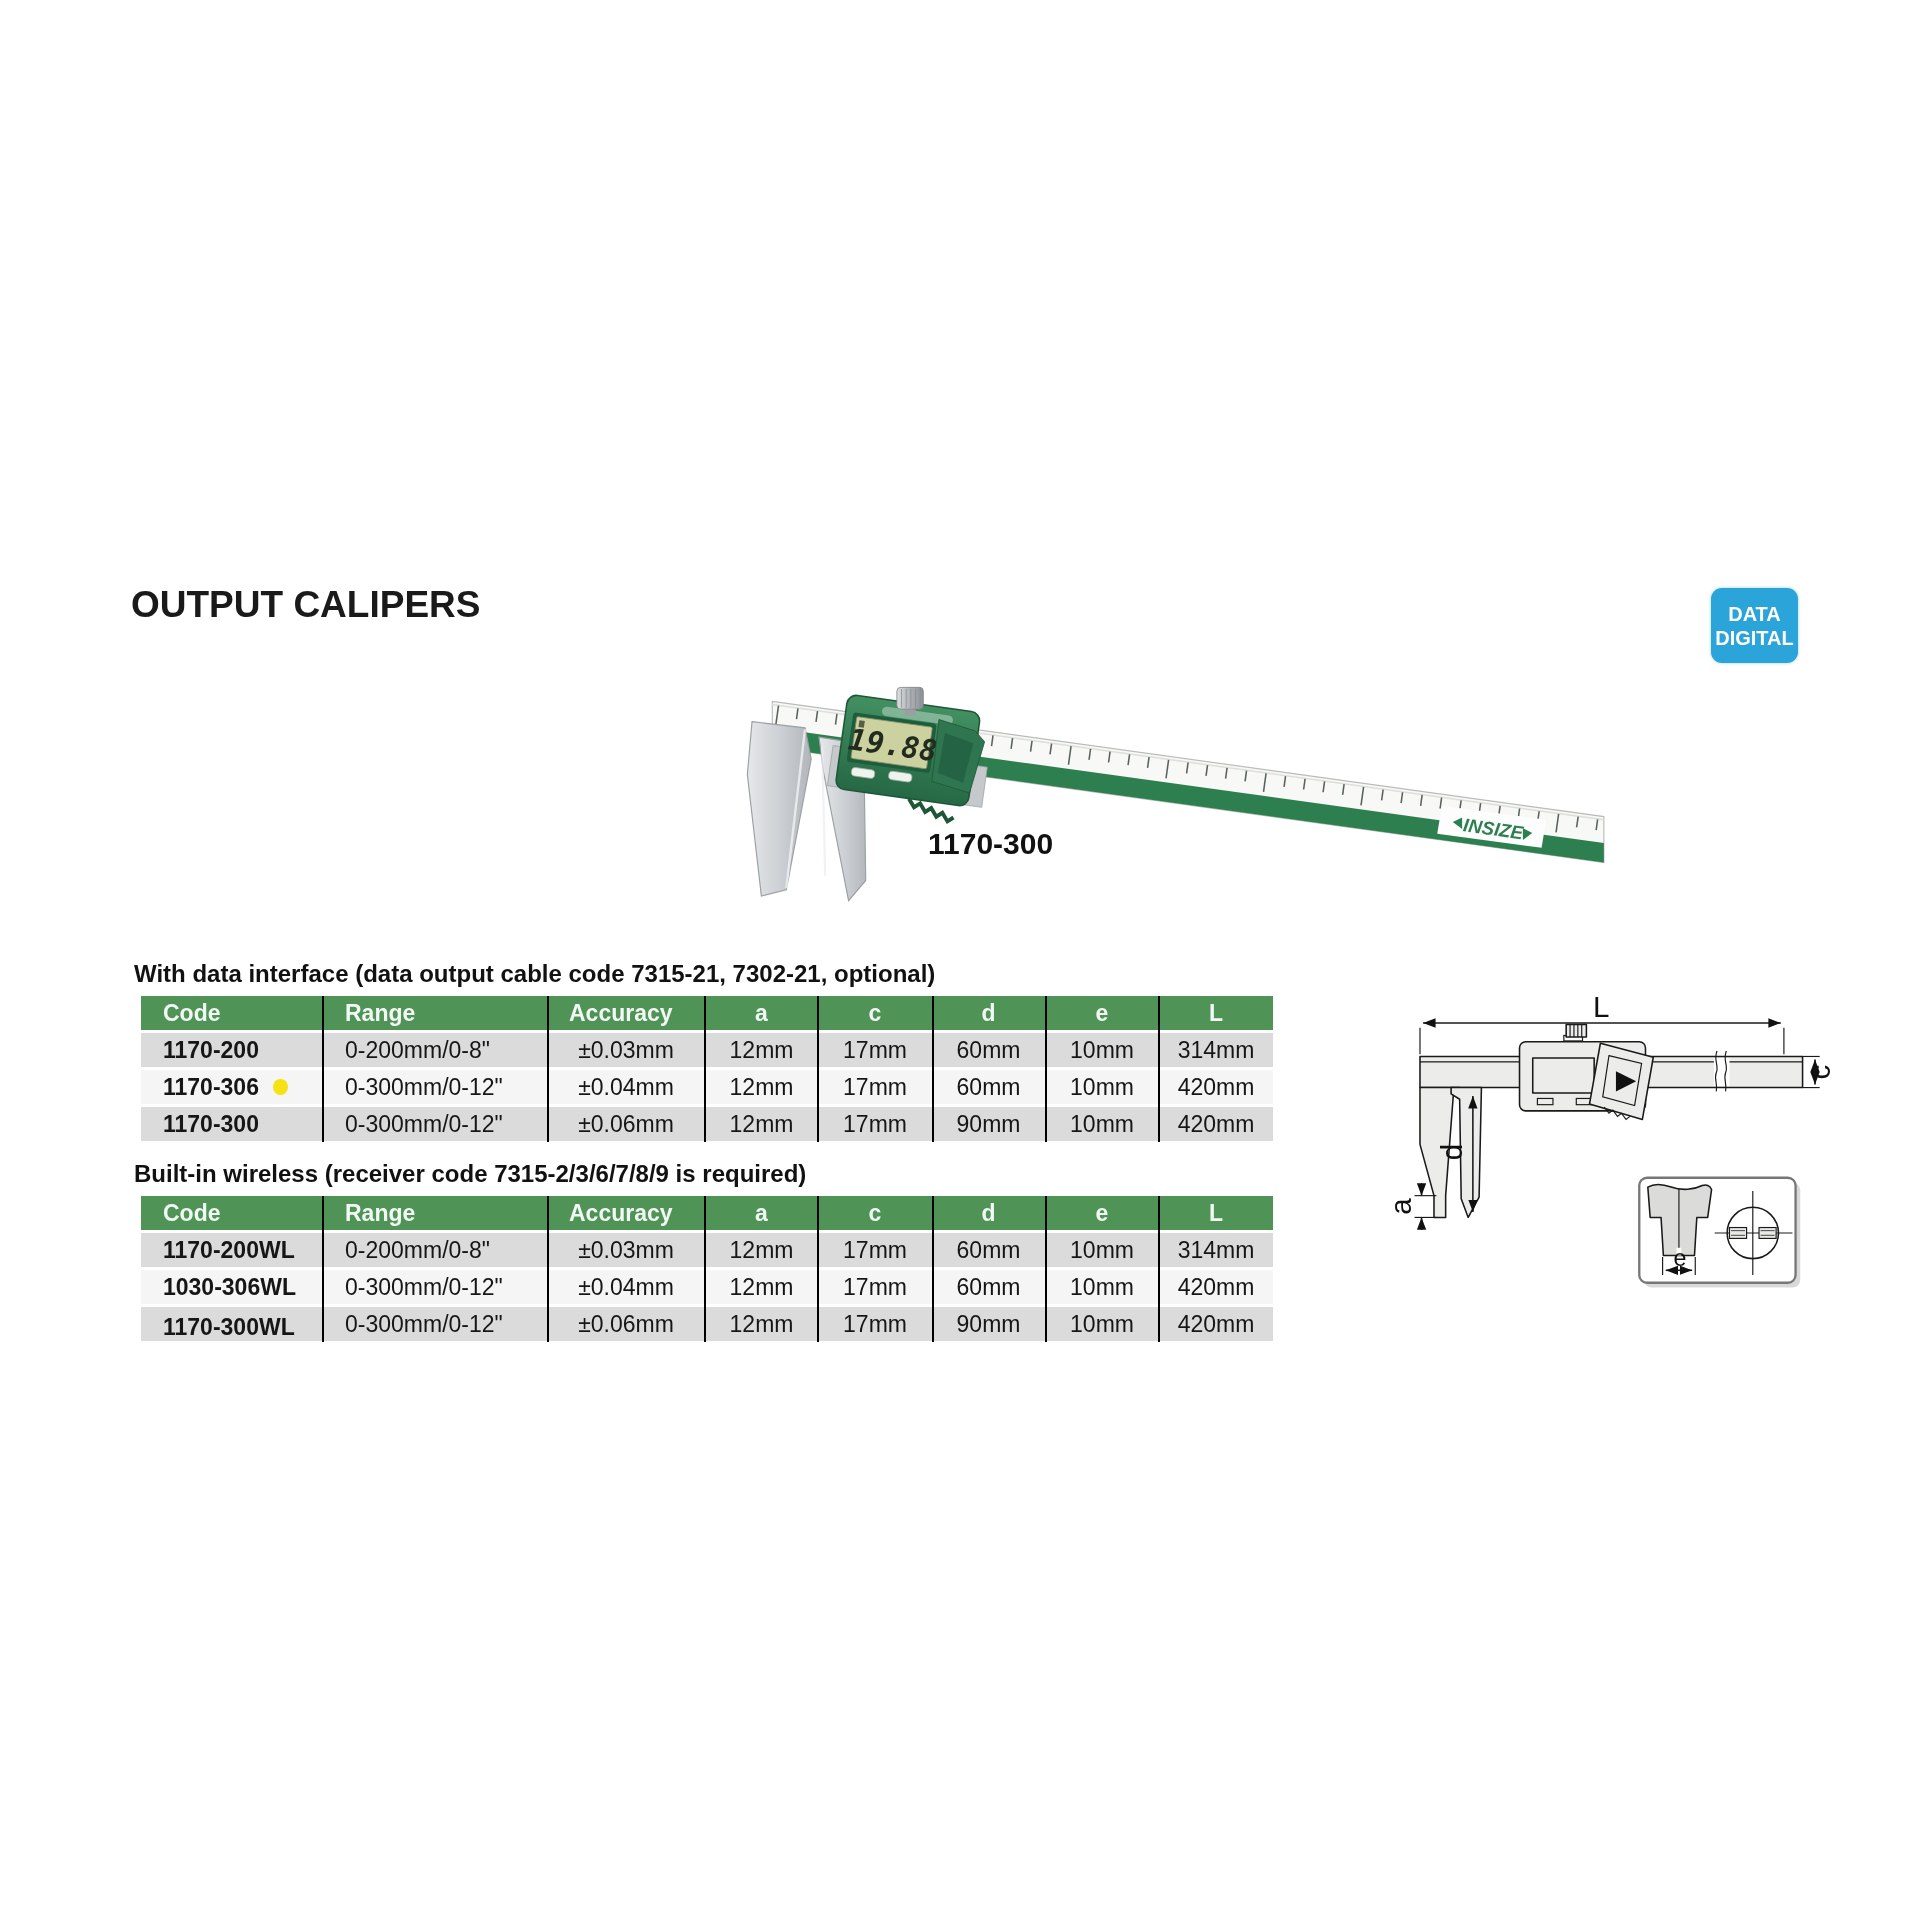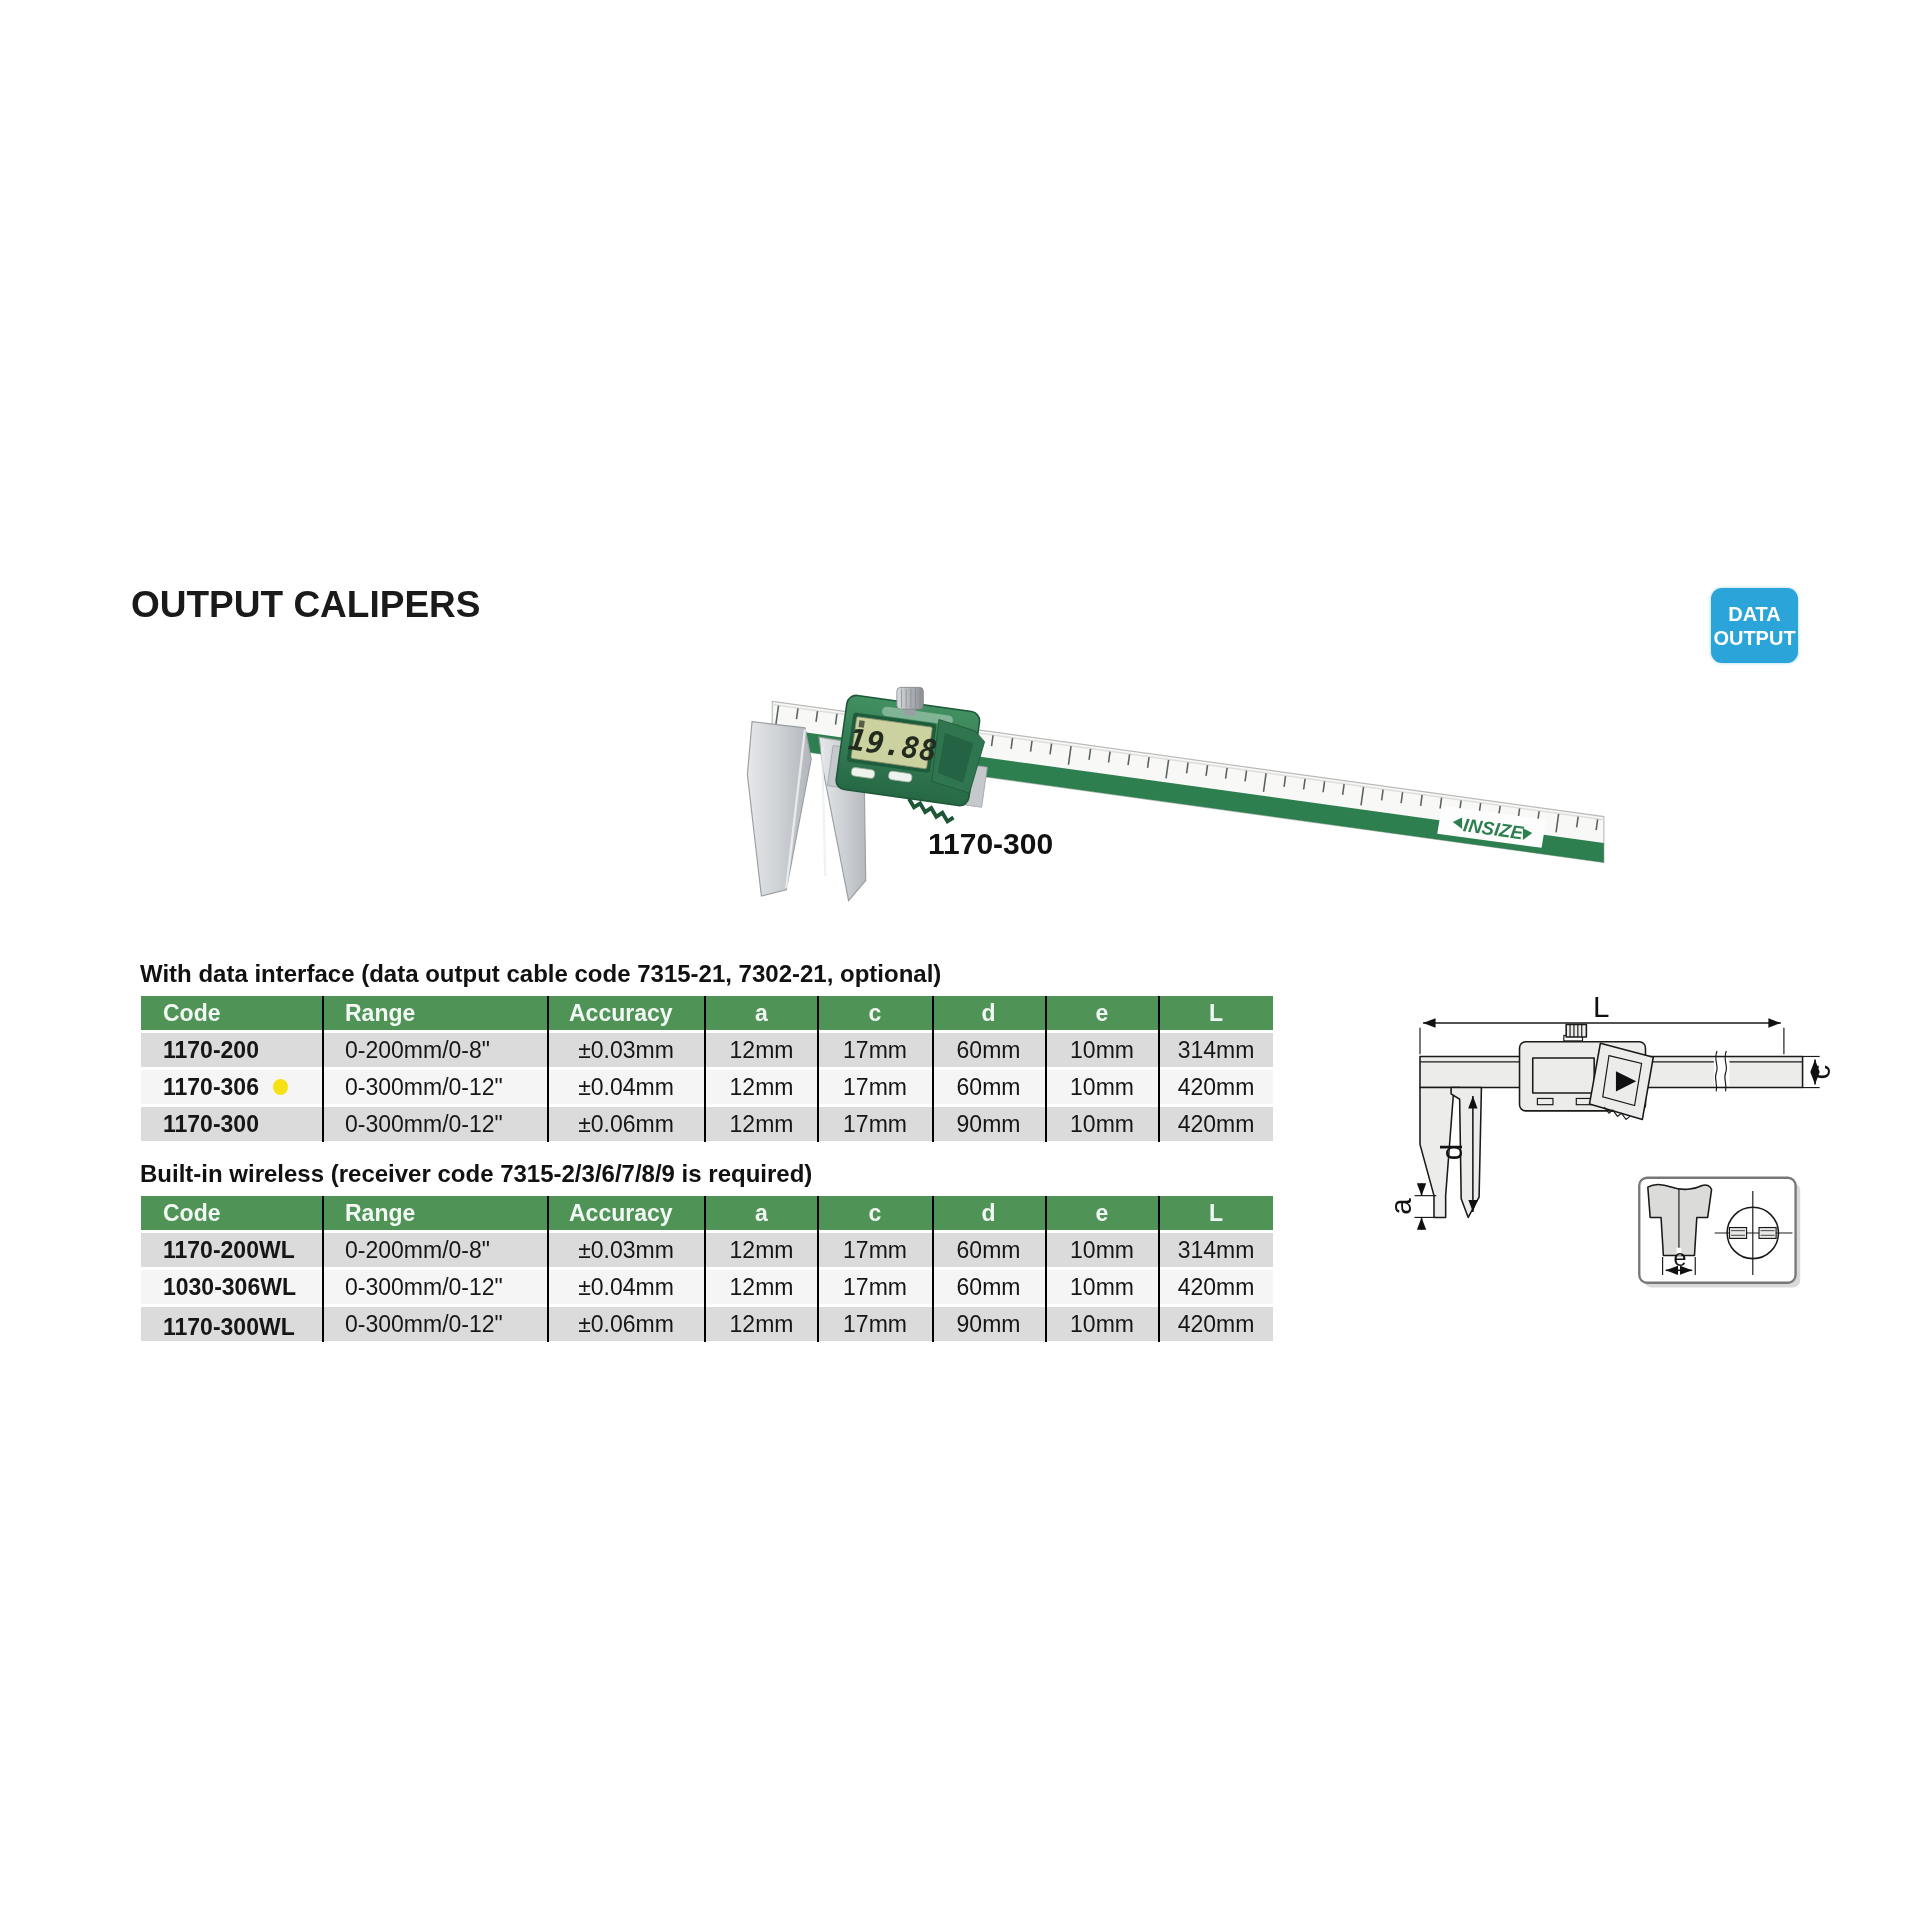--- a/index.html
+++ b/index.html
@@ -12,21 +12,21 @@
            color:#fff; font-weight:bold; font-size:20px; line-height:24px; display:flex; flex-direction:column;
            align-items:center; justify-content:center; text-align:center; box-shadow:0 0 3.1px rgba(43,164,218,.5); }
 
   ul.features { position:absolute; left:131px; top:703px; margin:0; padding:0; list-style:none; }
   ul.features li { position:relative; padding-left:30px; width:451px; font-size:28px; line-height:34px; white-space:pre-wrap; }
   ul.features li::before { content:""; position:absolute; left:1.6px; top:11px; width:10px; height:10px; background:#1a1a1a; }
 
   .photo { position:absolute; left:724px; top:681px; width:911px; height:265px; }
   .model-label { position:absolute; left:928px; top:827px; font-size:30px; font-weight:bold; color:#111; }
 
-  .sec-title { position:absolute; left:140px; margin:0; font-size:24px; font-weight:bold; color:#111; }
+  .sec-title { position:absolute; left:134px; margin:0; font-size:24px; font-weight:bold; color:#111; }
   #sec1 { top:960px; }
   #sec2 { top:1160px; }
 
   .spec-table { position:absolute; left:141px; width:1132px; }
   #table1 { top:996px; }
   #table2 { top:1196px; }
   .t-header { display:flex; height:34px; background:#4F9356; margin-bottom:3.1px; }
   .t-header .cell { color:#F2F8F3; font-weight:bold; }
   .t-row { display:flex; height:34px; background:#DBDBDB; margin-bottom:3.1px; }
   .t-row.alt { background:#F5F5F5; }
@@ -49,21 +49,21 @@
 </style>
 </head>
 <body>
 
 <div class="page">
 
   <h1 class="title">OUTPUT CALIPERS</h1>
 
   <div class="badge">
     <span>DATA</span>
-    <span>OUTPUT</span>
+    <span>DIGITAL</span>
   </div>
 
 
   <div class="photo">
     <svg width="911" height="265" viewBox="0 0 1170 340">
       <defs>
         <linearGradient id="steelg" x1="0" y1="0" x2="1" y2="0">
           <stop offset="0" stop-color="#e6e8ea"></stop>
             <stop offset="0.5" stop-color="#cdd0d4"></stop>
             <stop offset="1" stop-color="#b2b6ba"></stop>

